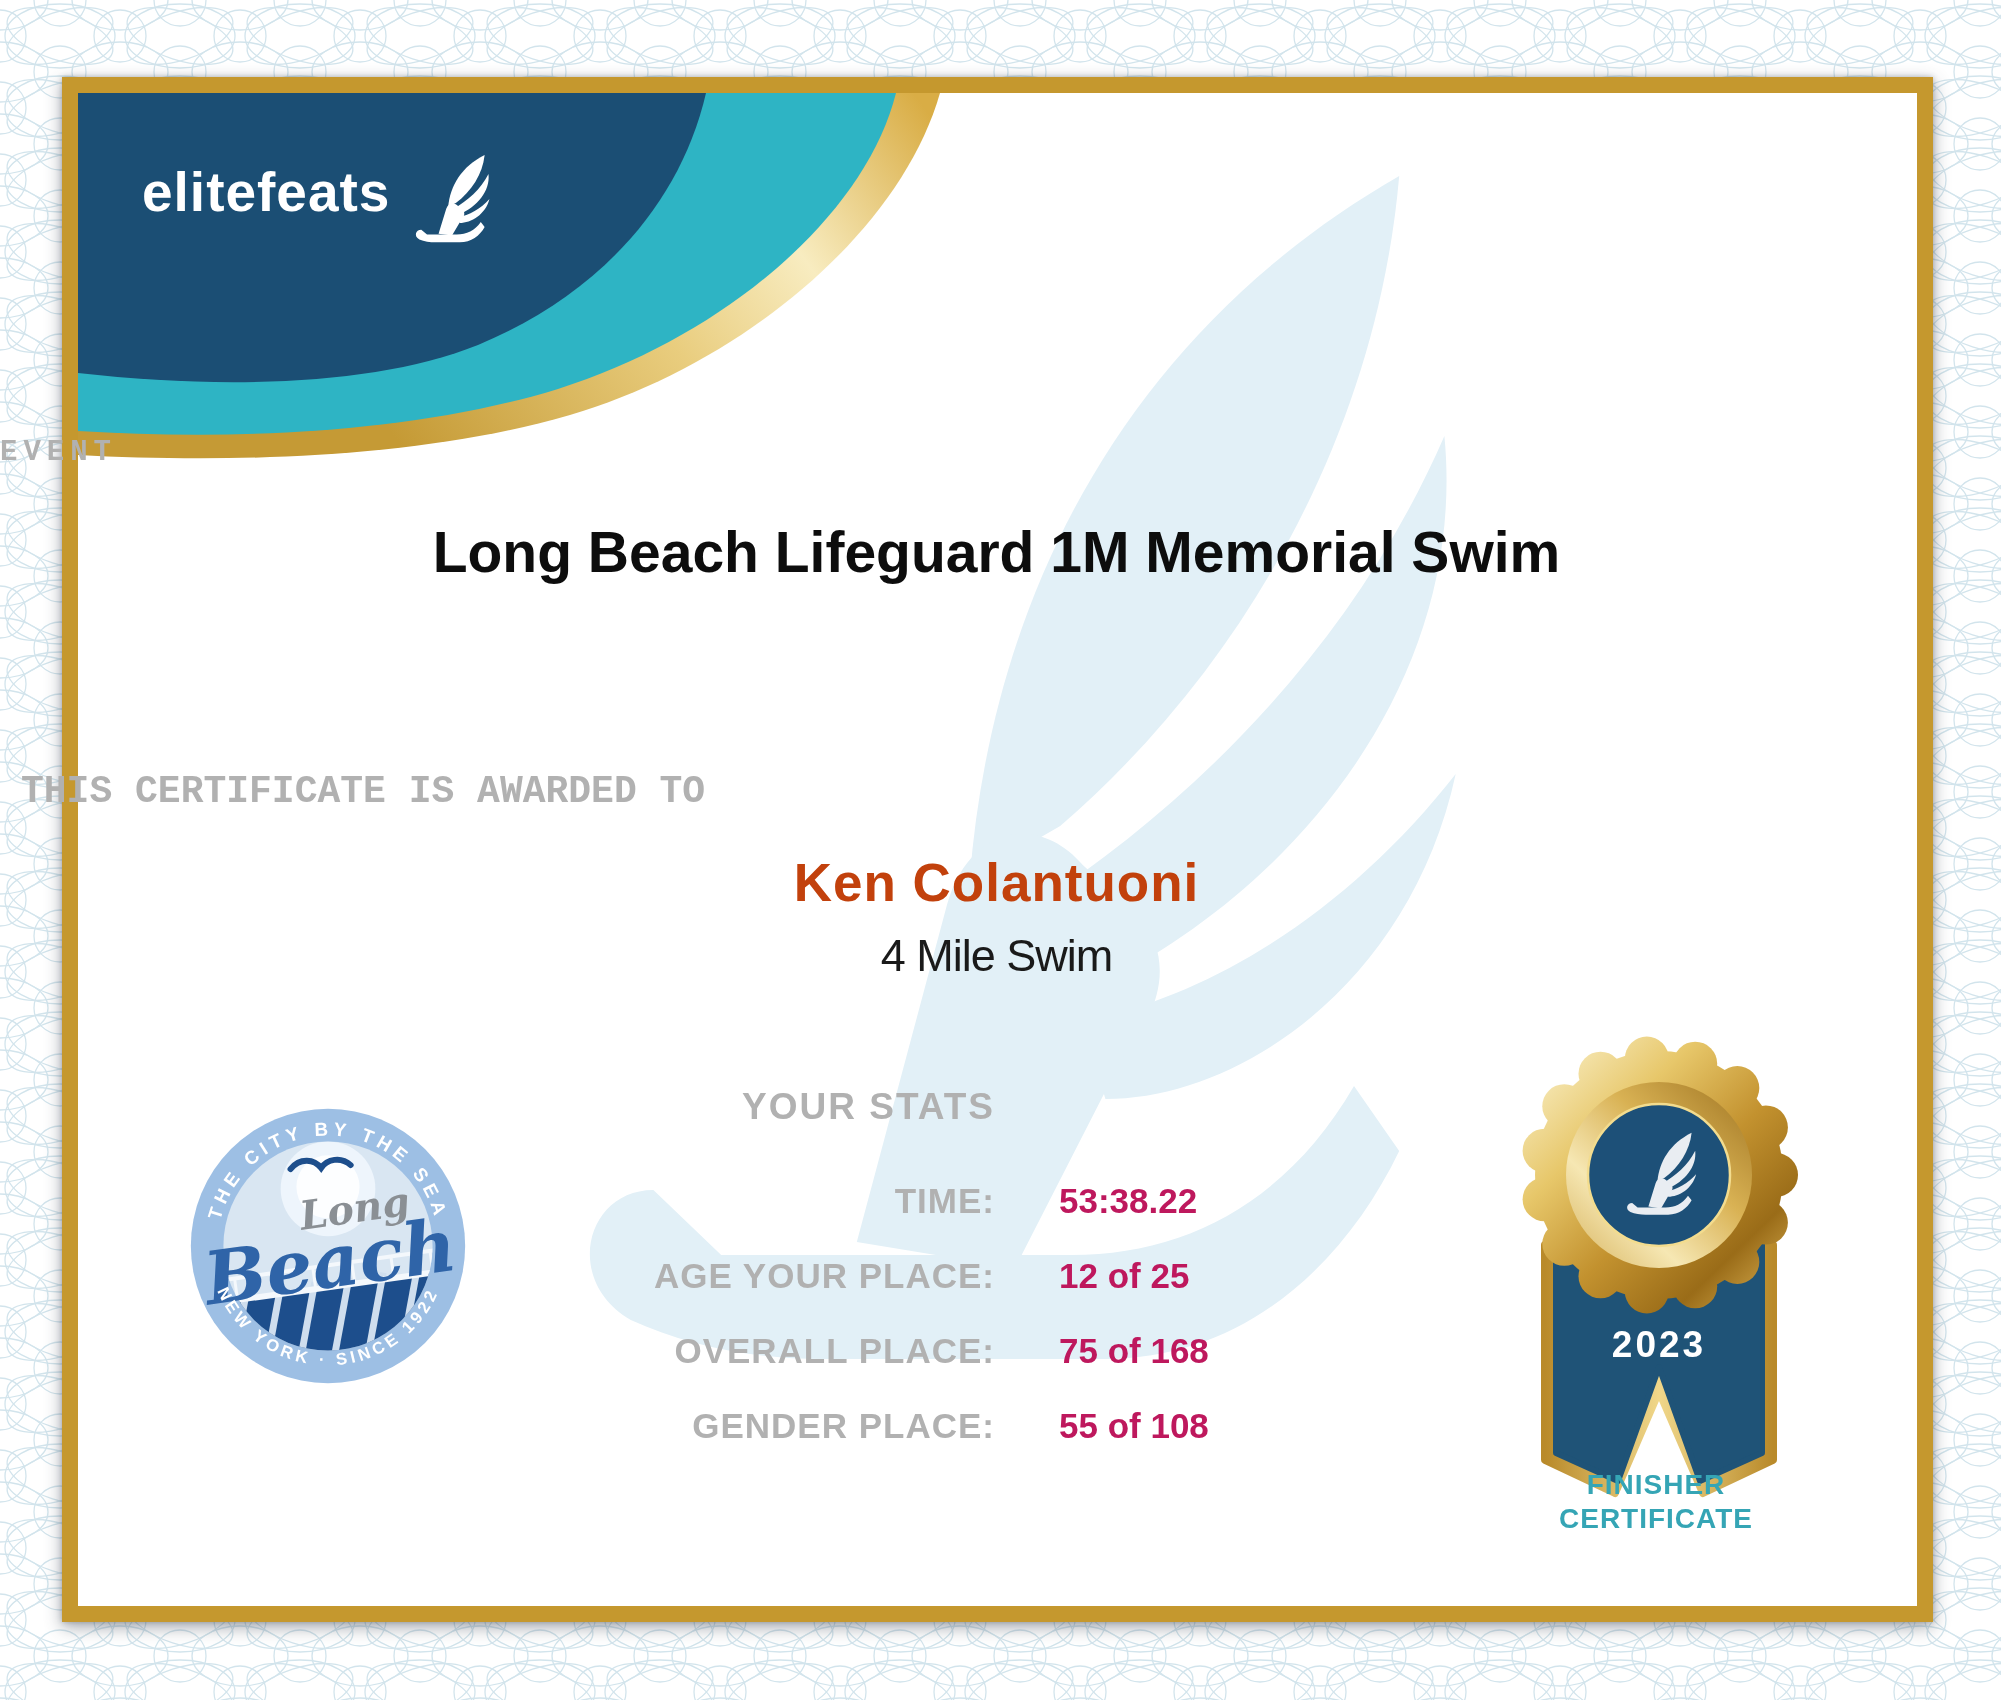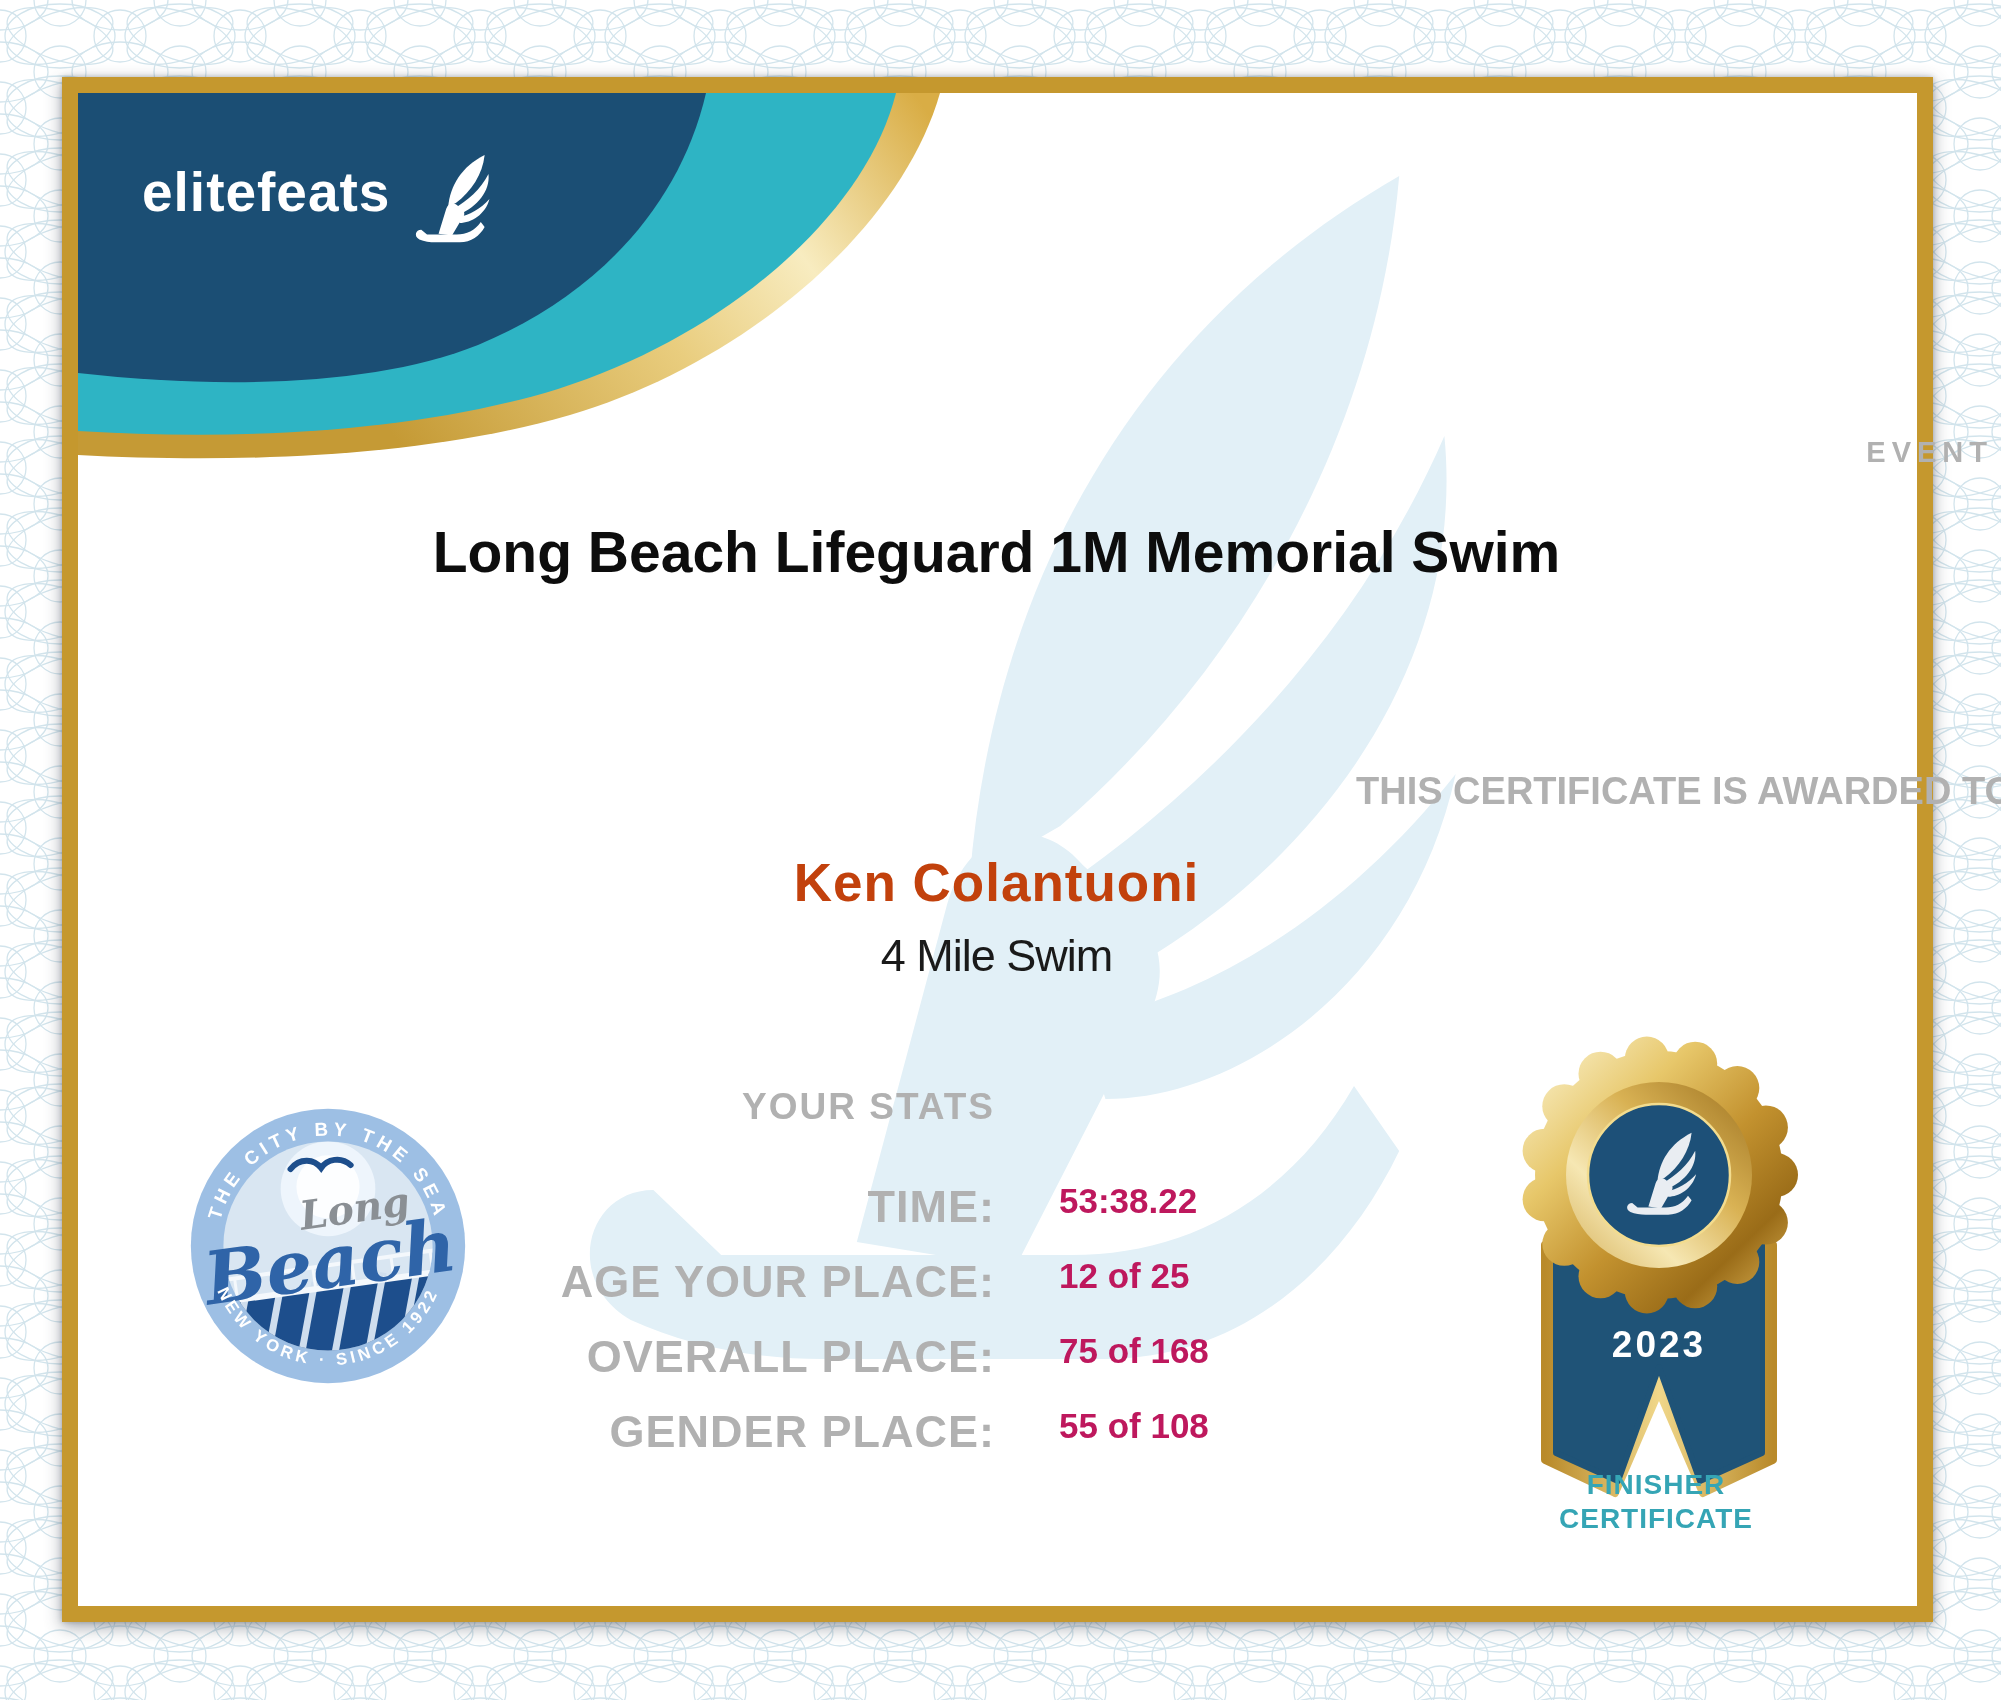--- a/index.html
+++ b/index.html
@@ -17,22 +17,22 @@
     box-shadow:0 5px 16px rgba(55,65,78,.45), 0 0 5px rgba(55,65,78,.30);
   }
   #watermark-svg{position:absolute;left:450px;top:150px;z-index:2;}
   #waves-svg{position:absolute;left:78px;top:93px;z-index:3;}
   .brand-text{
     position:absolute;left:142px;top:148px;z-index:4;
     color:#ffffff;font-size:55px;font-weight:700;letter-spacing:1px;margin-top:12px;
   }
   #brand-wingfoot{position:absolute;left:404px;top:140px;z-index:4;}
   .section-label{
-    position:absolute;left:0;width:1993px;text-align:right;
-    color:#b1b1b1;font-weight:700;z-index:5;
+    position:absolute;left:0;width:1993px;text-align:left;
+    color:#b1b1b1;font-weight:700;z-index:5;font-family:Liberation Mono, monospace;
   }
   .evt-label{top:436px;font-size:29px;letter-spacing:6px;}
   .evt-title{
     position:absolute;left:0;top:503px;width:1993px;text-align:center;
     color:#0d0d0d;font-size:57px;font-weight:700;letter-spacing:0px;z-index:5;margin-top:16px;
   }
   .awarded-label{top:770px;font-size:38px;letter-spacing:0px;margin-left:21px;}
   .recipient-name{
     position:absolute;left:0;top:852px;width:1993px;text-align:center;
     color:#c2410c;font-size:53px;font-weight:800;letter-spacing:1px;z-index:5;
@@ -40,21 +40,21 @@
   .race-name{
     position:absolute;left:0;top:930px;width:1993px;text-align:center;
     color:#1a1a1a;font-size:45px;font-weight:400;letter-spacing:-1px;z-index:5;
   }
   .stats-label{
     position:absolute;right:1006px;top:1086px;text-align:right;
     color:#b1b1b1;font-size:37px;font-weight:700;letter-spacing:2px;z-index:5;
   }
   .stat-label{
     position:absolute;right:1006px;text-align:right;
-    color:#b1b1b1;font-size:45px;font-weight:600;letter-spacing:1px;z-index:5;
+    color:#b1b1b1;font-size:35px;font-weight:600;letter-spacing:1px;z-index:5;
   }
   .stat-value{
     position:absolute;left:1013px;text-align:left;
     color:#be185d;font-size:35px;font-weight:800;letter-spacing:0px;z-index:5;margin-left:46px;
   }
   .row-time{top:1181px;} .row-age{top:1256px;} .row-overall{top:1331px;} .row-gender{top:1406px;}
   #seal-svg{position:absolute;left:180px;top:1098px;z-index:6;}
   #medal-svg{position:absolute;left:1500px;top:1015px;z-index:6;}
   .finisher-caption{
     position:absolute;left:1503px;top:1468px;width:306px;text-align:center;

